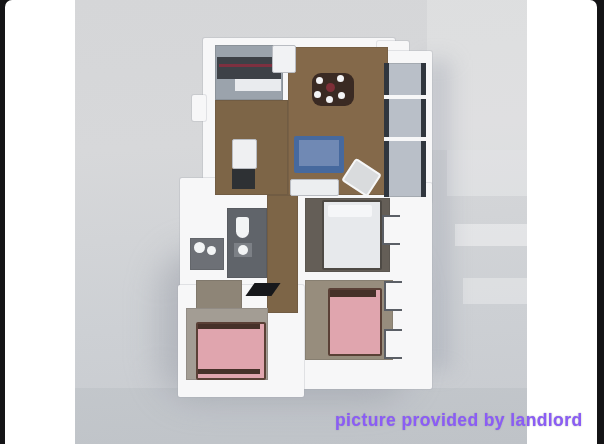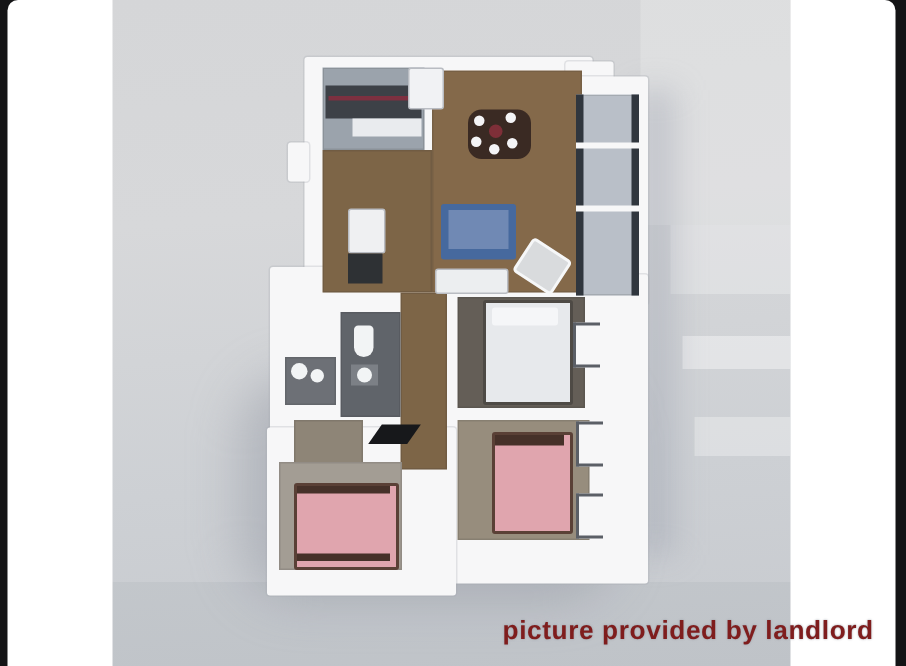--- a/index.html
+++ b/index.html
@@ -113,15 +113,15 @@
           <div class="a" style="left: 0px; top: 0px; width: 62px; height: 5px; background: rgb(70, 49, 41);"></div>
           <div class="a" style="left: 0px; top: 45px; width: 62px; height: 5px; background: rgb(70, 49, 41);"></div>
         </div>
 
         <div class="a" style="left: 204px; top: 182px; width: 16px; height: 26px; border-top: 2px solid rgb(91, 95, 102); border-bottom: 2px solid rgb(91, 95, 102); border-left: 2px solid rgb(91, 95, 102); border-image: initial; border-right: none; background: rgb(247, 247, 248);"></div>
         <div class="a" style="left: 206px; top: 248px; width: 16px; height: 26px; border-top: 2px solid rgb(91, 95, 102); border-bottom: 2px solid rgb(91, 95, 102); border-left: 2px solid rgb(91, 95, 102); border-image: initial; border-right: none; background: rgb(247, 247, 248);"></div>
         <div class="a" style="left: 206px; top: 296px; width: 16px; height: 26px; border-top: 2px solid rgb(91, 95, 102); border-bottom: 2px solid rgb(91, 95, 102); border-left: 2px solid rgb(91, 95, 102); border-image: initial; border-right: none; background: rgb(247, 247, 248);"></div>
       </div>
     </div>
 
-    <div class="watermark" style="color: #7f1d1d;">picture provided by landlord</div>
+    <div class="watermark" style="color: #8b5cf6;">picture provided by landlord</div>
   </div>
 </div>
 
 </body></html>

